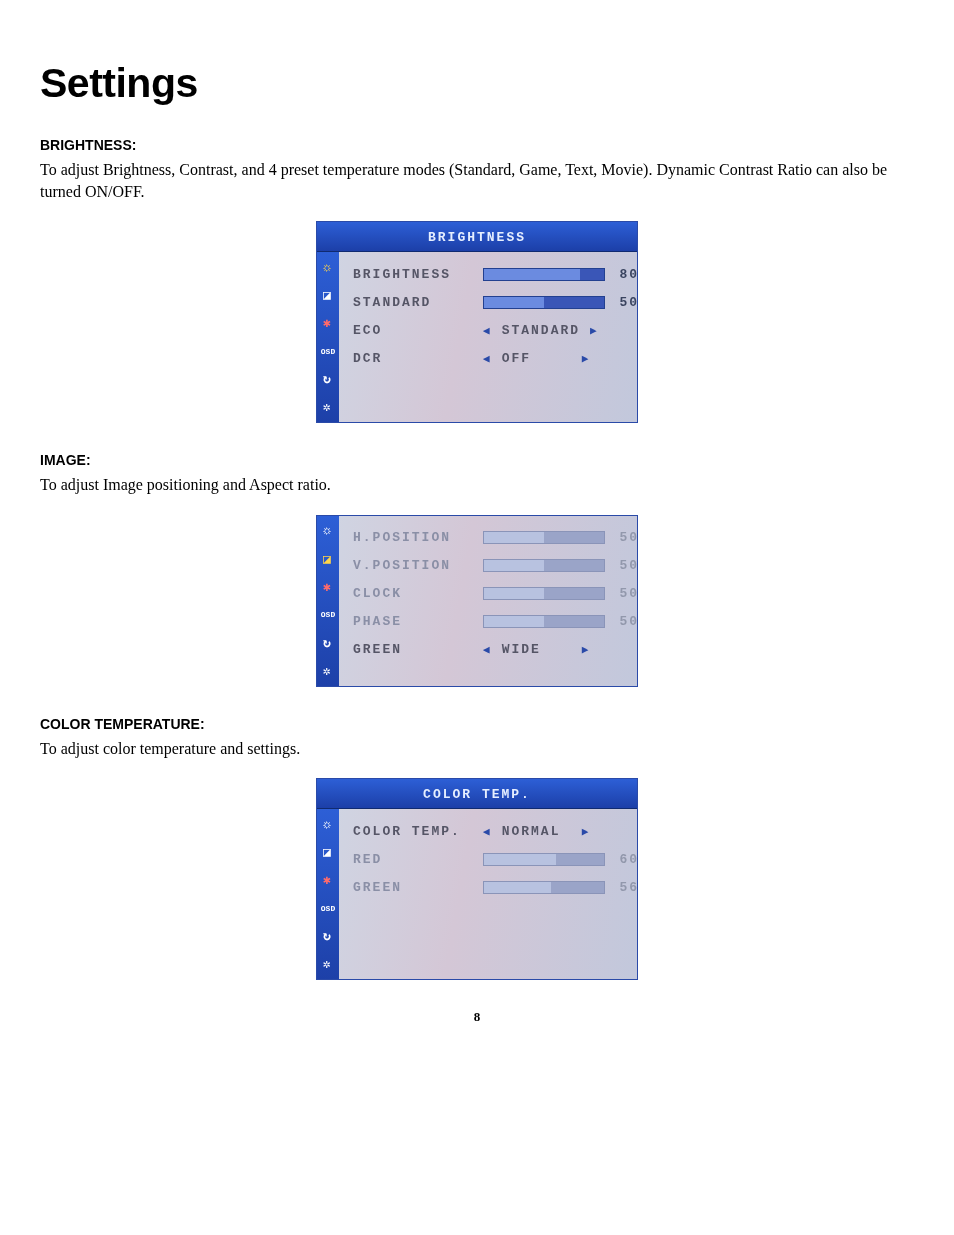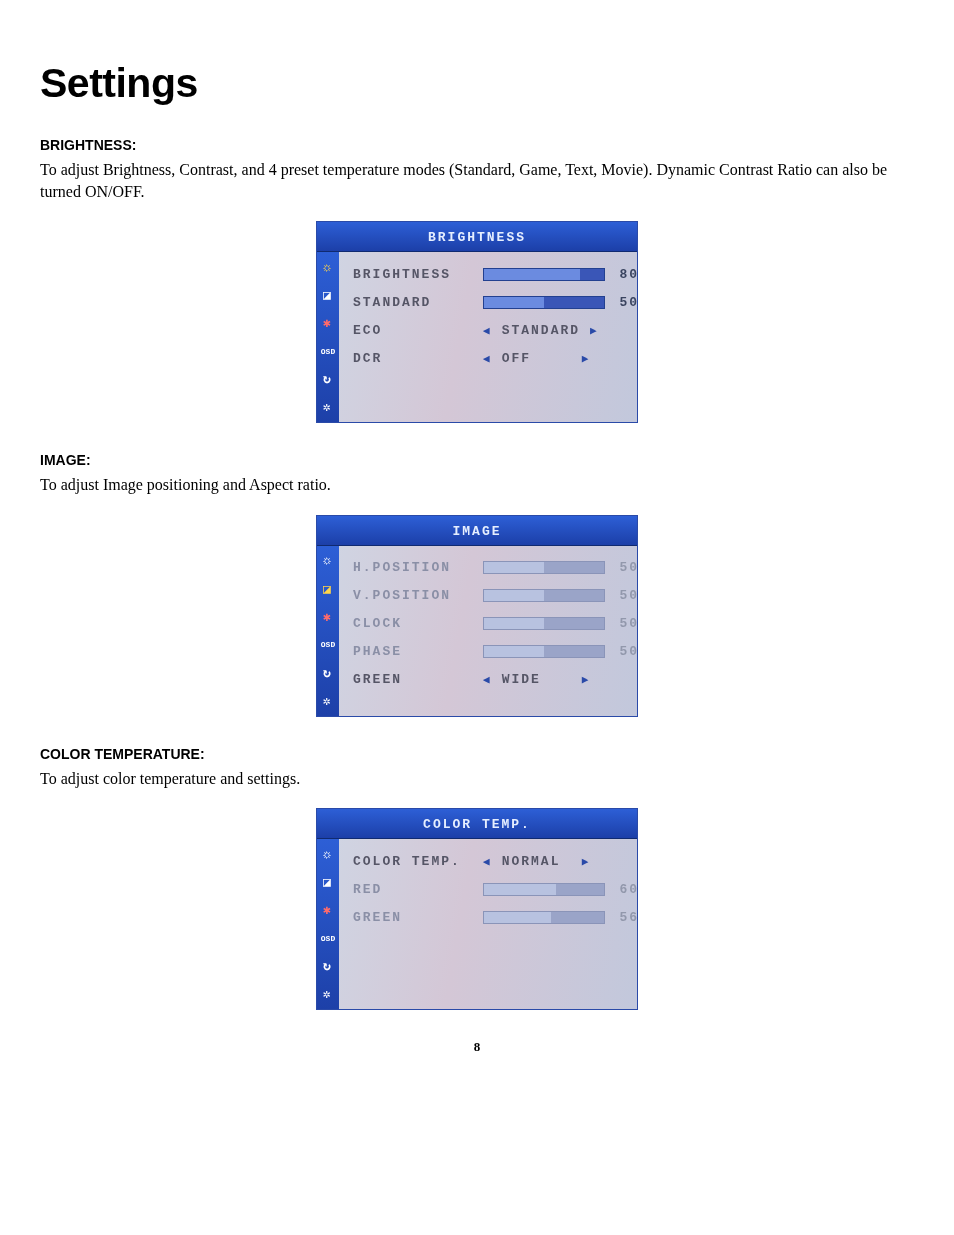--- a/index.html
+++ b/index.html
@@ -202,21 +202,20 @@
       </div>
     </div>
   </div>
 </div>
 
 <h2 class="section-heading">IMAGE:</h2>
 <p class="section-body">To adjust Image positioning and Aspect ratio.</p>
 
 <div class="osd-wrap">
   <div class="osd">
-    <div class="osd-title">IMAGE</div>
     <div class="osd-body">
       <div class="osd-icons">
         <span class="ic">☼</span>
         <span class="ic active">◪</span>
         <span class="ic red">✱</span>
         <span class="ic" style="font-size:8px;letter-spacing:0;">OSD</span>
         <span class="ic">↻</span>
         <span class="ic">✲</span>
       </div>
       <div class="osd-content">

